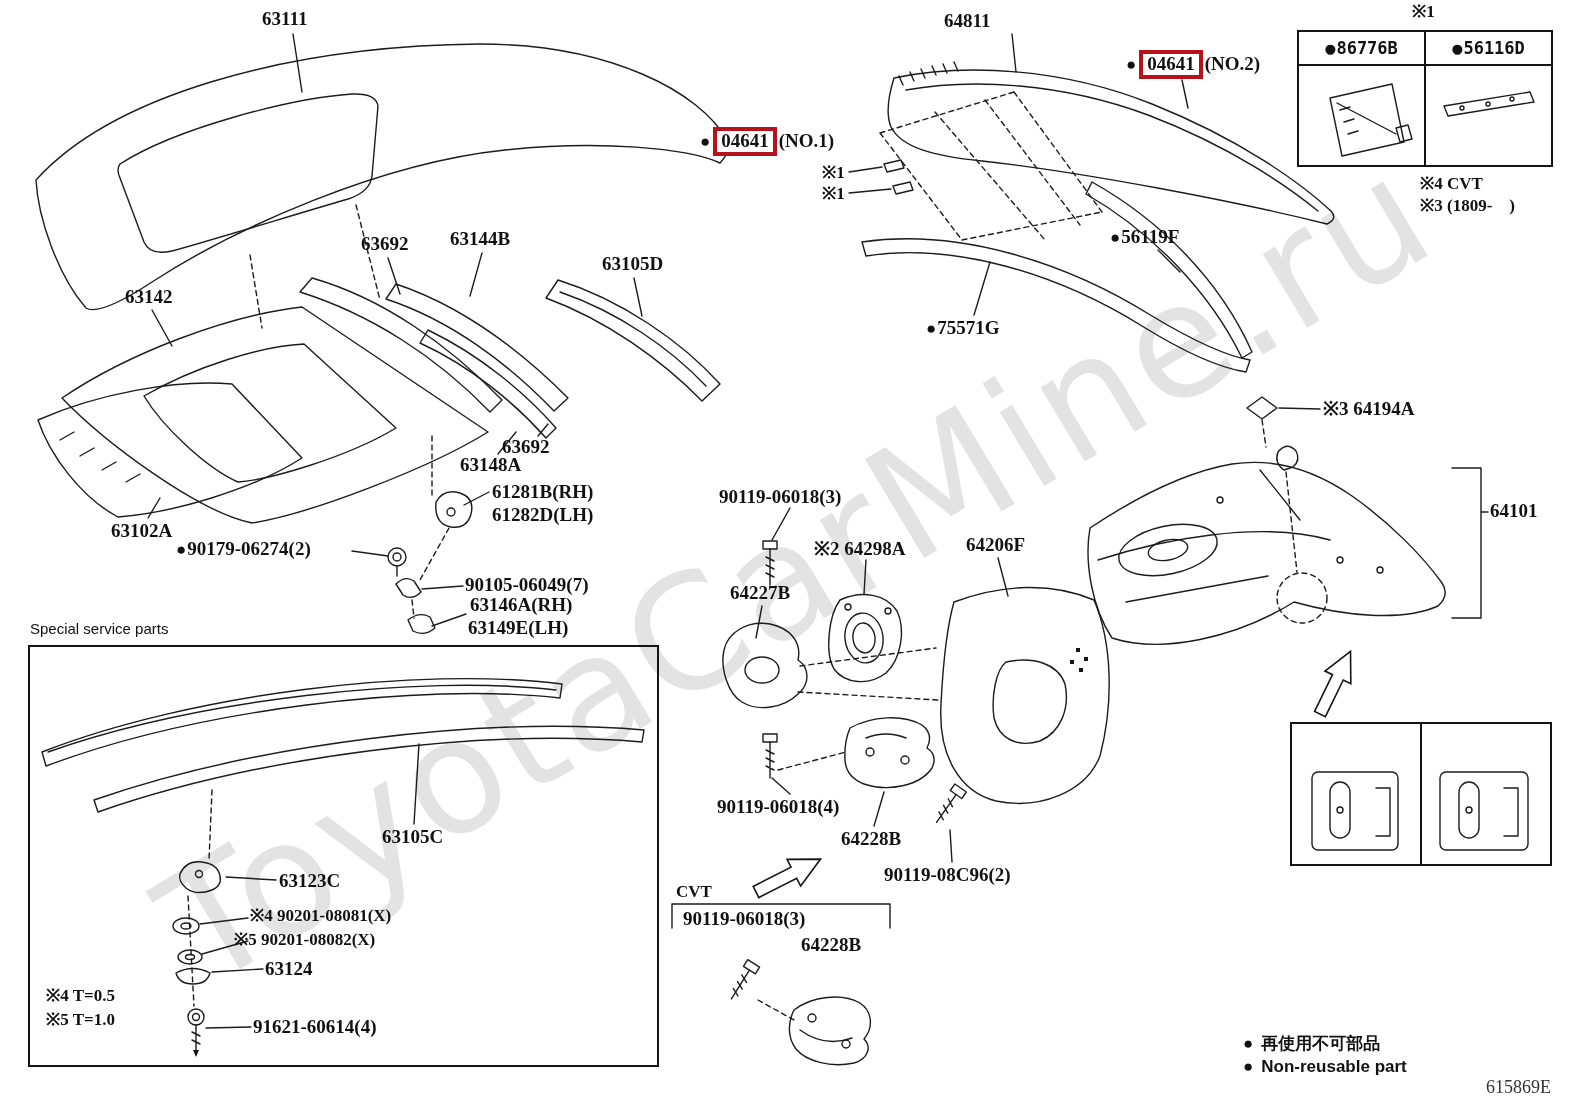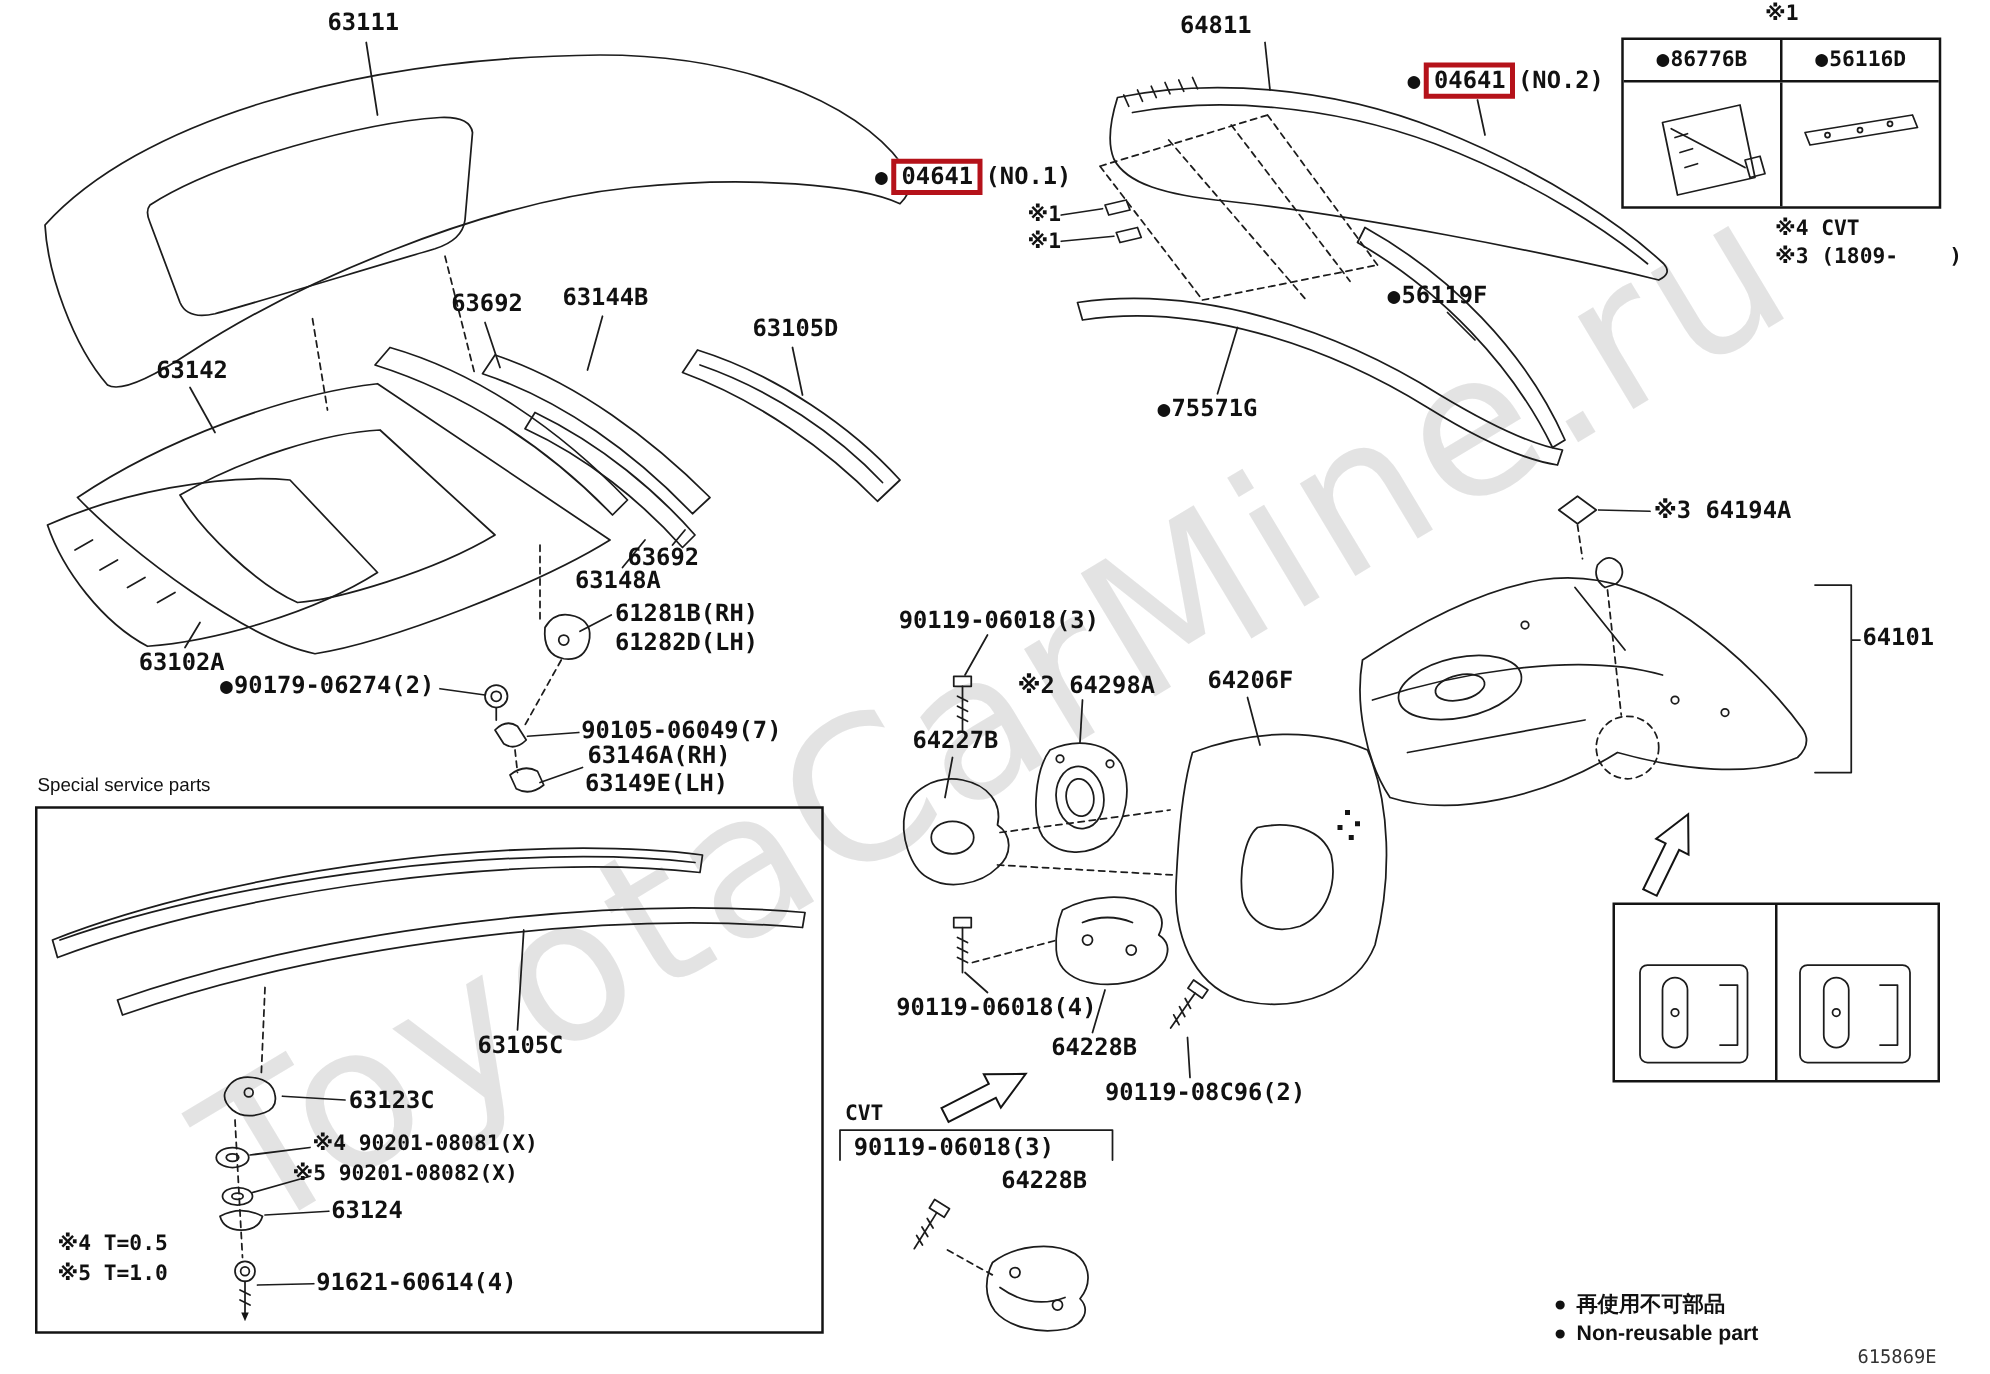--- a/index.html
+++ b/index.html
@@ -7,35 +7,35 @@
         font-family:"DejaVu Sans Mono","DejaVu Sans",monospace;color:#111;}
   .watermark{position:absolute;left:50%;top:52%;transform:translate(-50%,-50%) rotate(-31deg);
         font-family:"DejaVu Sans",sans-serif;font-size:158px;letter-spacing:4px;
         color:#c3c3c3;opacity:.45;white-space:nowrap;pointer-events:none;}
   svg.art{position:absolute;left:0;top:0;}
   svg.art *{vector-effect:non-scaling-stroke;}
   .ln{stroke:#1c1c1c;stroke-width:1.4;fill:none;stroke-linecap:round;stroke-linejoin:round;}
   .d{stroke-dasharray:5 4;}
   .f{fill:#141414;stroke:none;}
   .arr{fill:#fff;stroke:#141414;stroke-width:1.6;}
-  .lbl{position:absolute;font-size:19px;font-weight:bold;white-space:pre;line-height:1.15;}
+  .lbl{position:absolute;font-size:19px;font-weight:bold;white-space:pre;line-height:1.15;font-family:Liberation Serif, serif;}
   .sm{font-size:17px;}
   .dot{font-size:17px;margin-right:1px;}
   .hl{display:inline-block;border:4px solid #b5121a;background:#fff;padding:0 4px;line-height:1.1;margin:0 2px;}
   .sans{font-family:"Liberation Sans","DejaVu Sans",sans-serif;font-weight:normal;font-size:15px;}
   .inset{position:absolute;border:2px solid #141414;display:flex;flex-direction:column;}
   .inset-head{display:flex;border-bottom:2px solid #141414;}
   .inset-body{flex:1;display:flex;}
   .cell{flex:1;display:flex;align-items:center;justify-content:center;
         font-size:17px;font-weight:bold;white-space:pre;}
   .bl{border-left:2px solid #141414;}
   .sbox{position:absolute;border:2px solid #141414;}
   .legendrow{font-family:"Liberation Sans","DejaVu Sans",sans-serif;font-size:17px;font-weight:bold;text-align:center;}
   .legendrow .dot{margin-right:8px;}
-  .docnum{font-size:15px;font-weight:normal;color:#333;}
+  .docnum{font-size:18px;font-weight:normal;color:#333;}
   .refer div{font-size:17px;}
 </style>
 </head>
 <body>
 
 <div class="page">
 
   <div class="watermark">ToyotaCarMine.ru</div>
 
   <svg class="art" width="1592" height="1099" viewBox="0 0 1592 1099">

